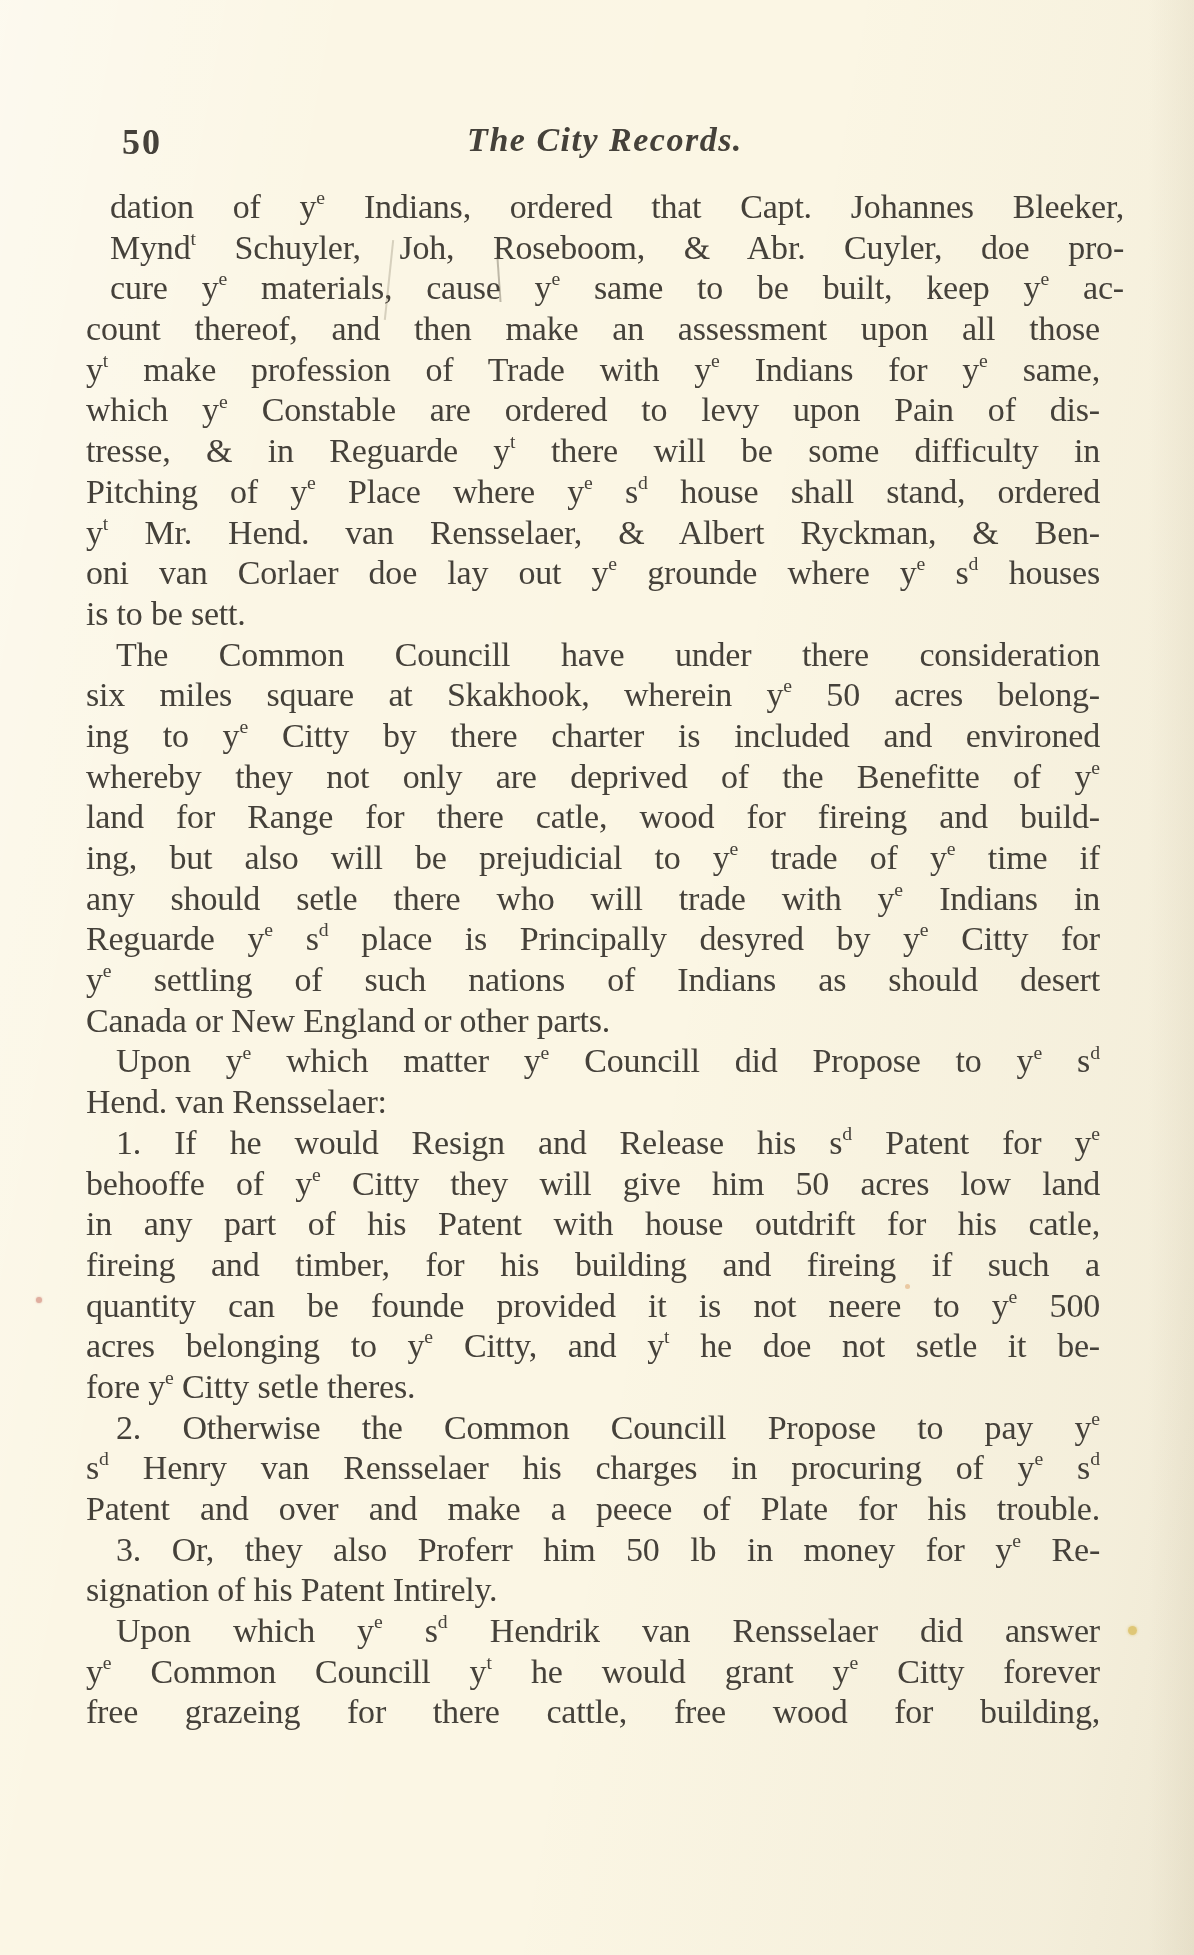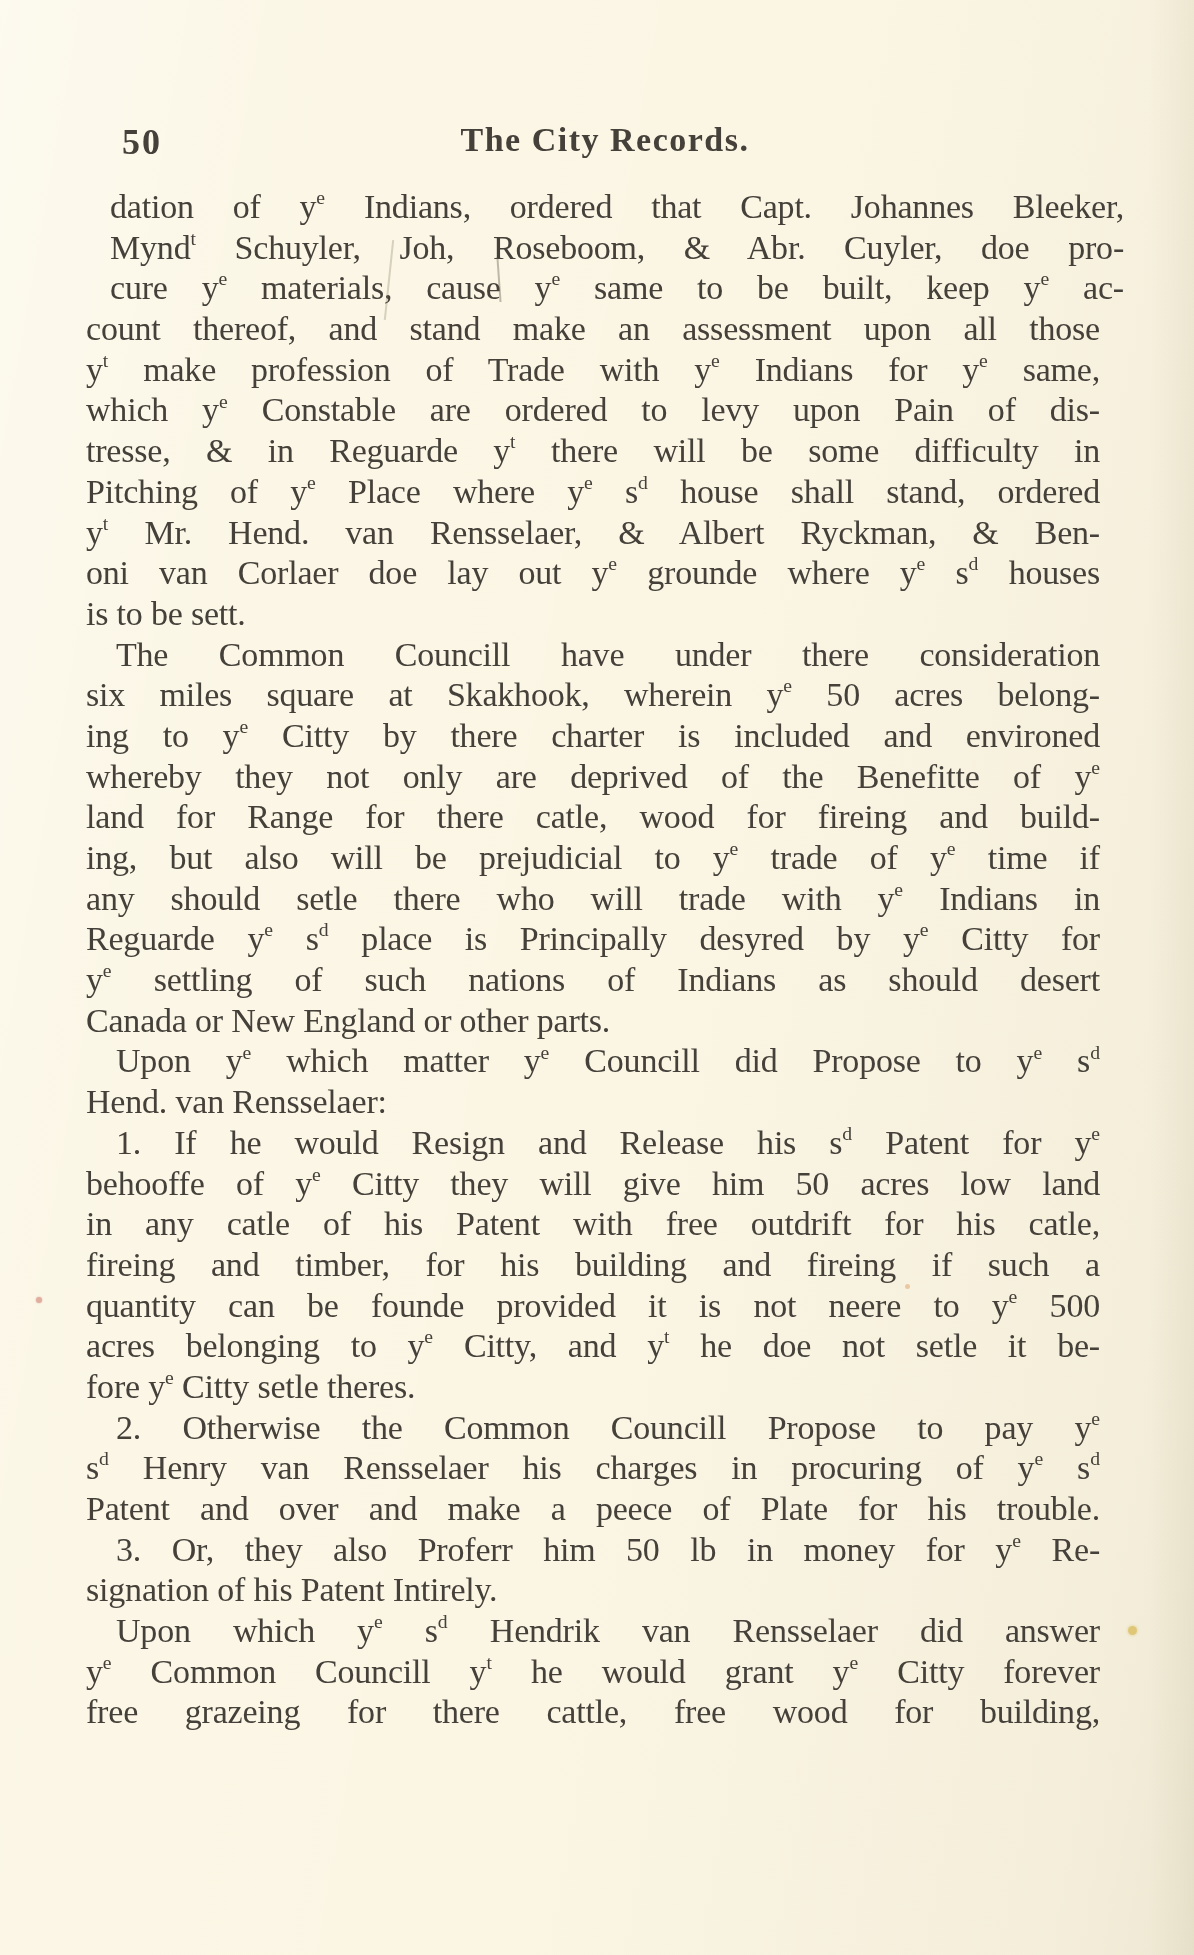--- a/index.html
+++ b/index.html
@@ -24,21 +24,21 @@
   .header {
     position: absolute; top: 121px; left: 98px; width: 1014px; height: 46px;
   }
   .pagenum {
     position: absolute; left: 24px; top: 0;
     font-size: 36px; font-weight: bold; letter-spacing: 2px;
   }
   .title {
     position: absolute; left: 0; top: 0; width: 100%;
     text-align: center;
-    font-size: 34px; font-weight: bold;
+    font-size: 34px; font-style: italic; font-weight: bold;
     letter-spacing: 1.5px;
   }
   .body-text {
     position: absolute; top: 187px; left: 86px; width: 1014px;
     font-size: 34px; line-height: 40.7px;
     letter-spacing: -0.2px;
   }
   .line {
     height: 40.7px;
     text-align: justify; text-align-last: justify;
@@ -71,21 +71,21 @@
 
   <div class="header">
     <span class="pagenum">50</span>
     <span class="title">The City Records.</span>
   </div>
 
   <div class="body-text" id="body-text">
       <div class="line shifted">dation of y<sup>e</sup> Indians, ordered that Capt. Johannes Bleeker,</div>
       <div class="line shifted">Mynd<sup>t</sup> Schuyler, Joh, Roseboom, &amp; Abr. Cuyler, doe pro-</div>
       <div class="line shifted">cure y<sup>e</sup> materials, cause y<sup>e</sup> same to be built, keep y<sup>e</sup> ac-</div>
-      <div class="line">count thereof, and stand make an assessment upon all those</div>
+      <div class="line">count thereof, and then make an assessment upon all those</div>
       <div class="line">y<sup>t</sup> make profession of Trade with y<sup>e</sup> Indians for y<sup>e</sup> same,</div>
       <div class="line">which y<sup>e</sup> Constable are ordered to levy upon Pain of dis-</div>
       <div class="line">tresse, &amp; in Reguarde y<sup>t</sup> there will be some difficulty in</div>
       <div class="line">Pitching of y<sup>e</sup> Place where y<sup>e</sup> s<sup>d</sup> house shall stand, ordered</div>
       <div class="line">y<sup>t</sup> Mr. Hend. van Rensselaer, &amp; Albert Ryckman, &amp; Ben-</div>
       <div class="line">oni van Corlaer doe lay out y<sup>e</sup> grounde where y<sup>e</sup> s<sup>d</sup> houses</div>
       <div class="line short">is to be sett.</div>
       <div class="line indent">The Common Councill have under there consideration</div>
       <div class="line">six miles square at Skakhook, wherein y<sup>e</sup> 50 acres belong-</div>
       <div class="line">ing to y<sup>e</sup> Citty by there charter is included and environed</div>
@@ -93,21 +93,21 @@
       <div class="line">land for Range for there catle, wood for fireing and build-</div>
       <div class="line">ing, but also will be prejudicial to y<sup>e</sup> trade of y<sup>e</sup> time if</div>
       <div class="line">any should setle there who will trade with y<sup>e</sup> Indians in</div>
       <div class="line">Reguarde y<sup>e</sup> s<sup>d</sup> place is Principally desyred by y<sup>e</sup> Citty for</div>
       <div class="line">y<sup>e</sup> settling of such nations of Indians as should desert</div>
       <div class="line short">Canada or New England or other parts.</div>
       <div class="line indent">Upon y<sup>e</sup> which matter y<sup>e</sup> Councill did Propose to y<sup>e</sup> s<sup>d</sup></div>
       <div class="line short">Hend. van Rensselaer:</div>
       <div class="line indent">1. If he would Resign and Release his s<sup>d</sup> Patent for y<sup>e</sup></div>
       <div class="line">behooffe of y<sup>e</sup> Citty they will give him 50 acres low land</div>
-      <div class="line">in any catle of his Patent with free outdrift for his catle,</div>
+      <div class="line">in any part of his Patent with house outdrift for his catle,</div>
       <div class="line">fireing and timber, for his building and fireing if such a</div>
       <div class="line">quantity can be founde provided it is not neere to y<sup>e</sup> 500</div>
       <div class="line">acres belonging to y<sup>e</sup> Citty, and y<sup>t</sup> he doe not setle it be-</div>
       <div class="line short">fore y<sup>e</sup> Citty setle theres.</div>
       <div class="line indent">2. Otherwise the Common Councill Propose to pay y<sup>e</sup></div>
       <div class="line">s<sup>d</sup> Henry van Rensselaer his charges in procuring of y<sup>e</sup> s<sup>d</sup></div>
       <div class="line">Patent and over and make a peece of Plate for his trouble.</div>
       <div class="line indent">3. Or, they also Proferr him 50 lb in money for y<sup>e</sup> Re-</div>
       <div class="line short">signation of his Patent Intirely.</div>
       <div class="line indent">Upon which y<sup>e</sup> s<sup>d</sup> Hendrik van Rensselaer did answer</div>

